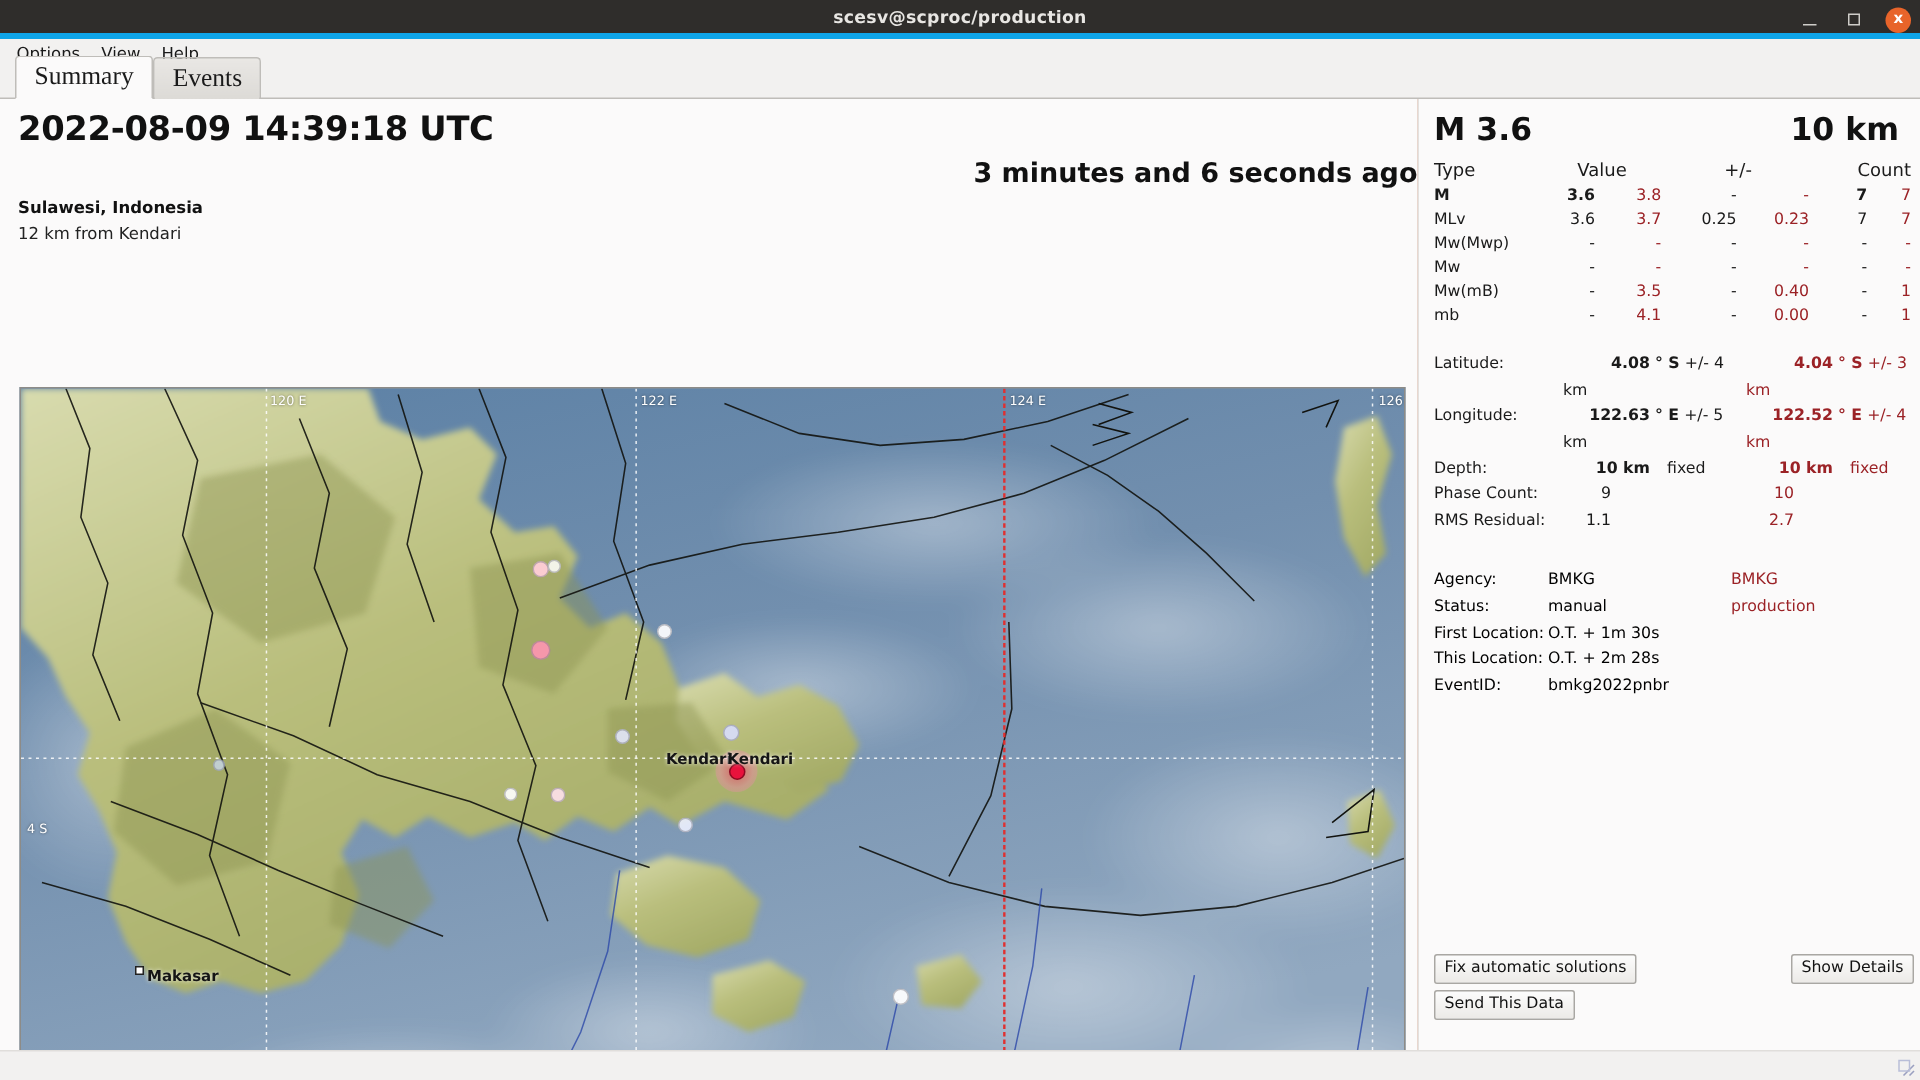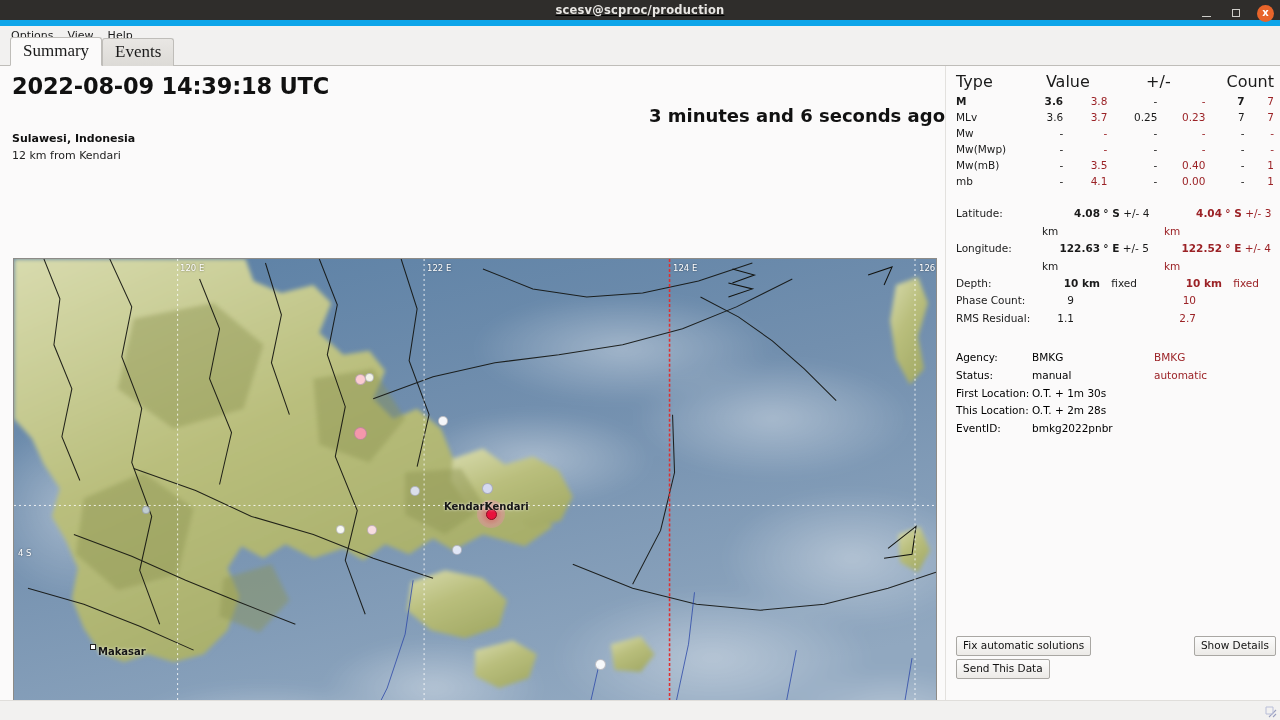--- a/index.html
+++ b/index.html
@@ -10,22 +10,21 @@
     font-family: "DejaVu Sans", "Liberation Sans", sans-serif;
     background: #f2f1f0;
   }
 
   
   .titlebar {
     height: 26px; width: 100%;
     background: #2f2d2b;
     display: flex; align-items: center; justify-content: center;
     position: relative;
-    border-bottom: 6px solid #0ea5e9;
-    text-decoration: underline;
+    border-bottom: 4px solid #0ea5e9;
   }
   .titlebar-text {
     color: #e8e6e3; font-size: 11.5px; font-weight: bold;
     letter-spacing: .2px;
   }
   .win-controls {
     position: absolute; right: 6px; top: 0; height: 26px;
     display: flex; align-items: center; gap: 12px;
   }
   .win-btn {
@@ -152,21 +151,21 @@
   }
   .mag-big { font-size: 21px; font-weight: bold; color: #111; }
   .depth-big { font-size: 21px; font-weight: bold; color: #111; }
 
   table.magtab {
     border-collapse: collapse; width: 318px;
     margin: 6px 0 0 10px; font-size: 10.5px; color: #1a1a1a;
   }
   table.magtab th {
     font-weight: normal; text-align: center; padding: 0 0 2px 0;
-    font-size: 16px; color: #1a1a1a;
+    font-size: 12px; color: #1a1a1a;
   }
   table.magtab th.l { text-align: left; }
   table.magtab th.r { text-align: right; }
   table.magtab td { padding: 0; line-height: 1.53; }
   table.magtab td.type { text-align: left; width: 72px; }
   table.magtab td.v1 { text-align: right; width: 38px; }
   table.magtab td.v2 { text-align: right; width: 48px; padding-right: 2px; }
   table.magtab td.e1 { text-align: right; width: 50px; }
   table.magtab td.e2 { text-align: right; width: 52px; padding-right: 2px; }
   table.magtab td.c1 { text-align: right; width: 38px; }
@@ -387,20 +386,24 @@
 
       <div class="city-label" style="left:430px; top:242px;">Kendari</div>
       <div class="city-label" style="left:471px; top:242px;">Kendari</div>
       <div class="city-sq" style="left:76px; top:385px;"></div>
       <div class="city-label" style="left:84px; top:387px;">Makasar</div>
     </div>
   </div>
 
   <div class="right-pane">
 
+    <div class="mag-head">
+      <span class="mag-big">M 3.6</span>
+      <span class="depth-big">10 km</span>
+    </div>
 
     <table class="magtab">
       <thead>
         <tr>
           <th class="l">Type</th>
           <th colspan="2">Value</th>
           <th colspan="2">+/-</th>
           <th colspan="2" class="r">Count</th>
         </tr>
       </thead>
@@ -417,30 +420,30 @@
         <tr>
           <td class="type">MLv</td>
           <td class="v1">3.6</td>
           <td class="v2 red">3.7</td>
           <td class="e1">0.25</td>
           <td class="e2 red">0.23</td>
           <td class="c1">7</td>
           <td class="c2 red">7</td>
         </tr>
         <tr>
-          <td class="type">Mw</td>
+          <td class="type">Mw(Mwp)</td>
           <td class="v1">-</td>
           <td class="v2 red">-</td>
           <td class="e1">-</td>
           <td class="e2 red">-</td>
           <td class="c1">-</td>
           <td class="c2 red">-</td>
         </tr>
         <tr>
-          <td class="type">Mw(Mwp)</td>
+          <td class="type">Mw</td>
           <td class="v1">-</td>
           <td class="v2 red">-</td>
           <td class="e1">-</td>
           <td class="e2 red">-</td>
           <td class="c1">-</td>
           <td class="c2 red">-</td>
         </tr>
         <tr>
           <td class="type">Mw(mB)</td>
           <td class="v1">-</td>
@@ -530,21 +533,21 @@
 
     <div class="detail-block2">
       <div class="drow2">
         <span class="dlabel2">Agency:</span>
         <span class="dvalA">BMKG</span>
         <span class="dvalB red">BMKG</span>
       </div>
       <div class="drow2">
         <span class="dlabel2">Status:</span>
         <span class="dvalA">manual</span>
-        <span class="dvalB red">automatic</span>
+        <span class="dvalB red">production</span>
       </div>
       <div class="drow2">
         <span class="dlabel2">First Location:</span>
         <span class="dvalA">O.T. + 1m 30s</span>
       </div>
       <div class="drow2">
         <span class="dlabel2">This Location:</span>
         <span class="dvalA">O.T. + 2m 28s</span>
       </div>
       <div class="drow2">

